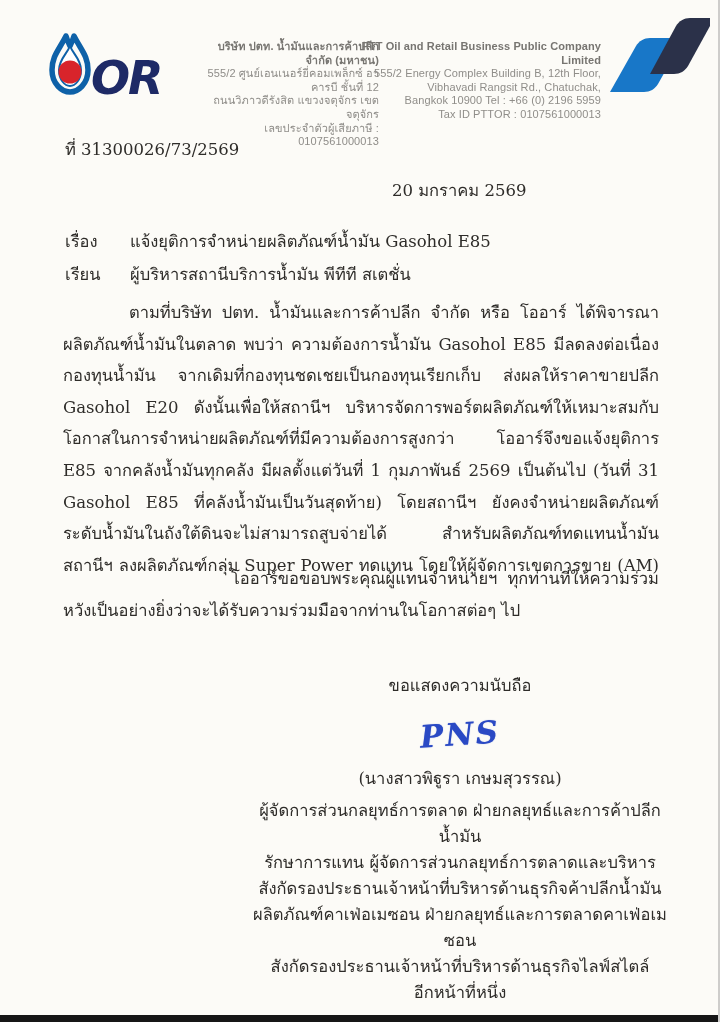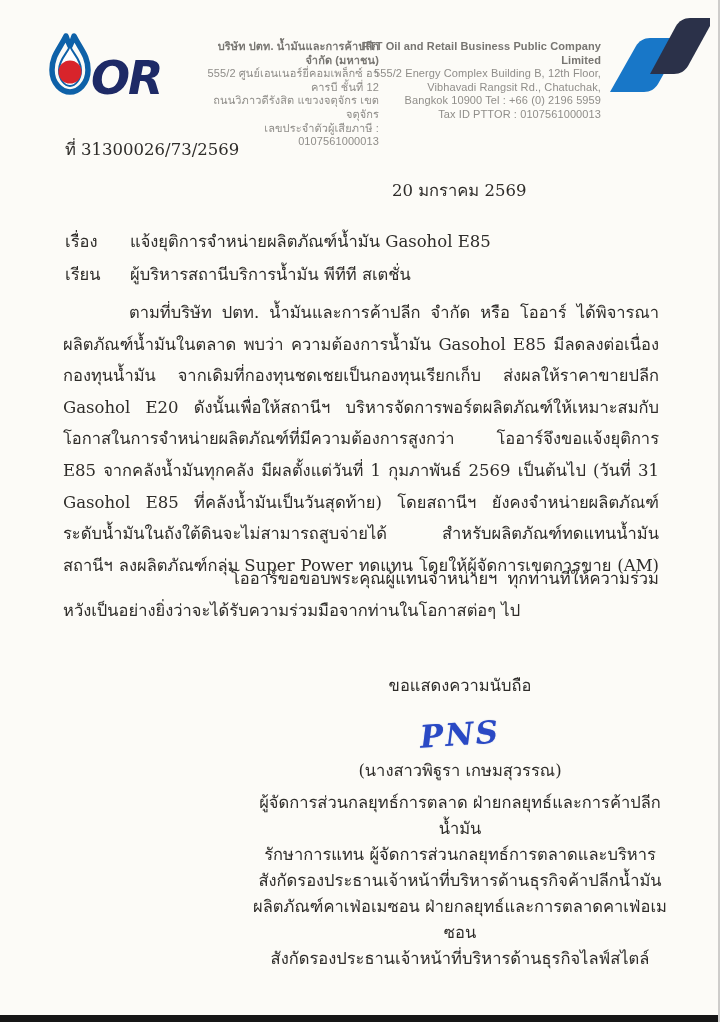--- a/index.html
+++ b/index.html
@@ -47,21 +47,21 @@
   
   .sig-block { position:absolute; left:240px; top:672px; width:440px; text-align:center; }
   .closing { line-height:28px; }
   .signature {
     margin-top:14px; height:44px; line-height:40px;
     font-style:italic; font-weight:bold; font-size:31px;
     color:#2a49c4; letter-spacing:2px;
     transform:rotate(-4deg);
     text-shadow:0 0 1px rgba(42,73,196,.55);
   }
-  .signer-name { line-height:26px; }
+  .signer-name { margin-top:8px; line-height:26px; }
   .titles { margin-top:6px; }
   .title-line { line-height:26px; }
 </style>
 </head>
 <body>
 
 <div class="page">
 
   <div class="letterhead">
 
@@ -132,19 +132,20 @@
     <div class="sig-block">
       <div class="closing">ขอแสดงความนับถือ</div>
       <div class="signature">PNS</div>
       <div class="signer-name">(นางสาวพิฐูรา เกษมสุวรรณ)</div>
       <div class="titles">
         <div class="title-line">ผู้จัดการส่วนกลยุทธ์การตลาด ฝ่ายกลยุทธ์และการค้าปลีกน้ำมัน</div>
         <div class="title-line">รักษาการแทน ผู้จัดการส่วนกลยุทธ์การตลาดและบริหาร</div>
         <div class="title-line">สังกัดรองประธานเจ้าหน้าที่บริหารด้านธุรกิจค้าปลีกน้ำมัน</div>
         <div class="title-line">ผลิตภัณฑ์คาเฟ่อเมซอน ฝ่ายกลยุทธ์และการตลาดคาเฟ่อเมซอน</div>
         <div class="title-line">สังกัดรองประธานเจ้าหน้าที่บริหารด้านธุรกิจไลฟ์สไตล์</div>
+        <div class="title-line">อีกหน้าที่หนึ่ง</div>
       </div>
     </div>
 
   </div>
 
   <div class="bottom-bar"></div>
 </div>
 
 </body></html>

